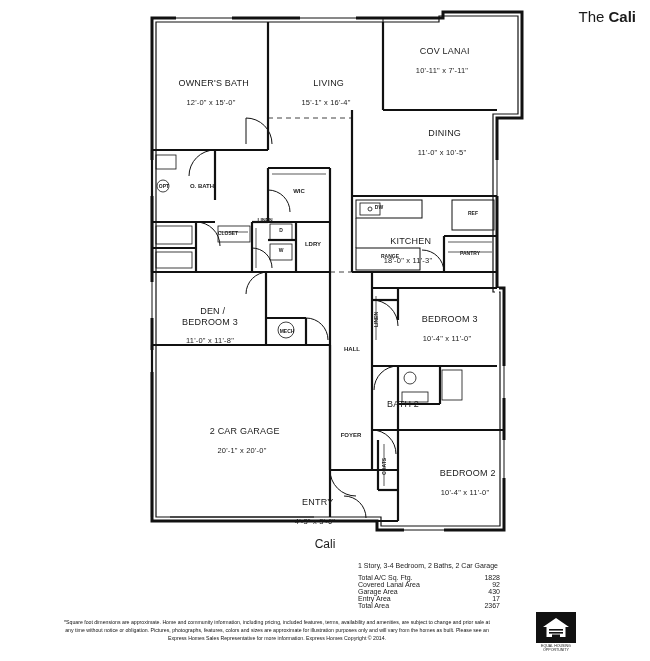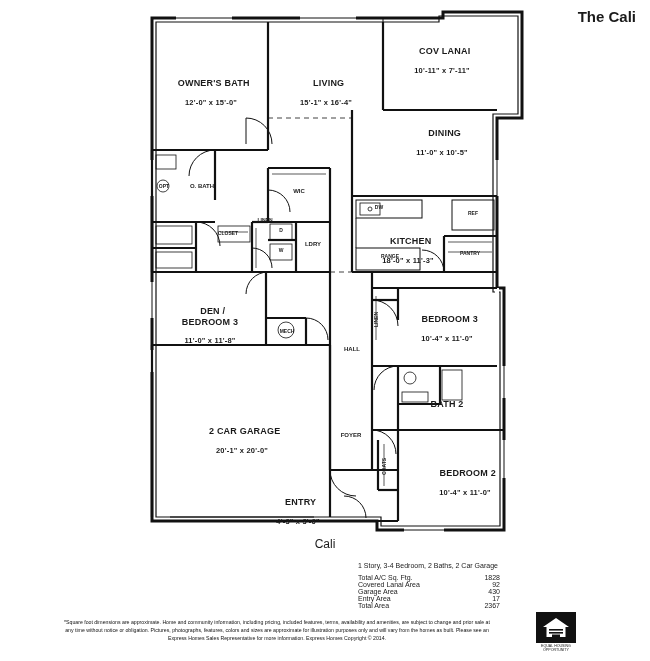--- a/index.html
+++ b/index.html
@@ -6,26 +6,26 @@
   body{
     width:650px;height:661px;
     background:#ffffff;
     font-family:"Liberation Sans", sans-serif;
     color:#1a1a1a;
     position:relative;
     overflow:hidden;
   }
   #plan{position:absolute;left:0;top:0;width:650px;height:661px;}
   .tl{position:absolute;white-space:pre;text-align:center;line-height:1.15;}
-  .rm-name{font-size:9px;font-weight:bold;letter-spacing:.2px;}
+  .rm-name{font-size:9px;font-weight:normal;letter-spacing:.2px;}
   .rm-dim{font-size:7.5px;}
   .sm{font-size:6px;font-weight:bold;}
   .xsm{font-size:5px;font-weight:bold;}
   .title{position:absolute;right:14px;top:8px;font-size:15px;}
-  .title .light{font-weight:bold;margin-left:37px;}
+  .title .light{font-weight:normal;margin-left:37px;}
   .title .bold{font-weight:bold;}
   .plan-caption{position:absolute;left:0;right:0;text-align:center;font-size:12px;}
   .spec{position:absolute;font-size:7px;}
   .spec-head{position:absolute;font-size:7px;}
   .spec-row{display:flex;justify-content:space-between;width:142px;}
   .disclaimer{position:absolute;left:62px;top:619px;width:430px;font-size:5.2px;line-height:1.5;text-align:center;color:#111;}
   .eho{position:absolute;left:536px;top:612px;width:40px;height:40px;}
   .vert{writing-mode:vertical-rl;transform:rotate(180deg);}
 </style>
 </head>
@@ -250,34 +250,34 @@
 <div class="tl rm-name" style="left:416px;top:458px;width:98px;">
   <span>BEDROOM 2</span>
   <div class="rm-dim">10'-4" x 11'-0"</div>
 </div>
 
 <div class="tl rm-name" style="left:168px;top:416px;width:148px;">
   <span>2 CAR GARAGE</span>
   <div class="rm-dim">20'-1" x 20'-0"</div>
 </div>
 
-<div class="tl rm-name" style="left:252px;top:487px;width:92px;">
+<div class="tl rm-name" style="left:269px;top:487px;width:92px;">
   <span>ENTRY</span>
   <div class="rm-dim">4'-3" x 3'-6"</div>
 </div>
 
 <div class="tl sm" style="left:180px;top:183px;width:44px;">O. BATH</div>
 <div class="tl sm" style="left:280px;top:188px;width:38px;">WIC</div>
 <div class="tl xsm" style="left:208px;top:231px;width:40px;">CLOSET</div>
 <div class="tl xsm" style="left:250px;top:218px;width:30px;">LINEN</div>
 <div class="tl sm" style="left:296px;top:241px;width:34px;">LDRY</div>
 <div class="tl xsm" style="left:268px;top:329px;width:38px;">MECH</div>
 <div class="tl sm" style="left:332px;top:346px;width:40px;">HALL</div>
 <div class="tl sm" style="left:330px;top:432px;width:42px;">FOYER</div>
-<div class="tl rm-name" style="left:420px;top:399px;width:54px;">BATH 2</div>
+<div class="tl rm-name" style="left:376px;top:399px;width:54px;">BATH 2</div>
 <div class="tl xsm" style="left:448px;top:251px;width:44px;">PANTRY</div>
 <div class="tl xsm vert" style="left:374px;top:300px;height:40px;">LINEN</div>
 <div class="tl xsm vert" style="left:382px;top:446px;height:40px;">COATS</div>
 
 <div class="tl xsm" style="left:368px;top:205px;width:22px;">DW</div>
 <div class="tl xsm" style="left:458px;top:211px;width:30px;">REF</div>
 <div class="tl xsm" style="left:372px;top:254px;width:36px;">RANGE</div>
 <div class="tl xsm" style="left:272px;top:228px;width:18px;">D</div>
 <div class="tl xsm" style="left:272px;top:248px;width:18px;">W</div>
 <div class="tl xsm" style="left:156px;top:184px;width:16px;">OPT</div>

